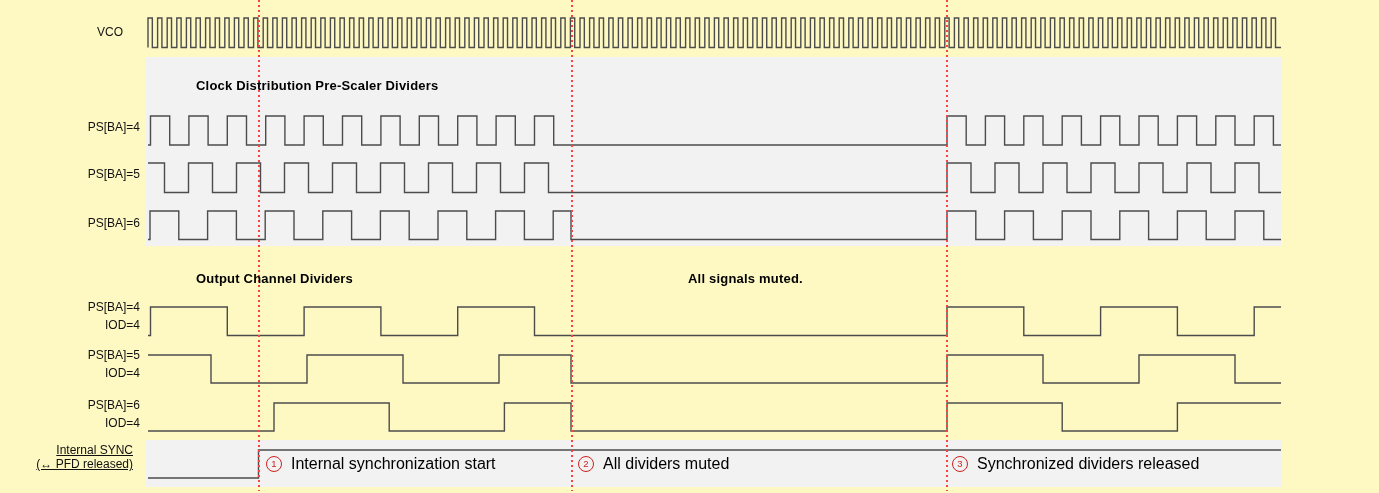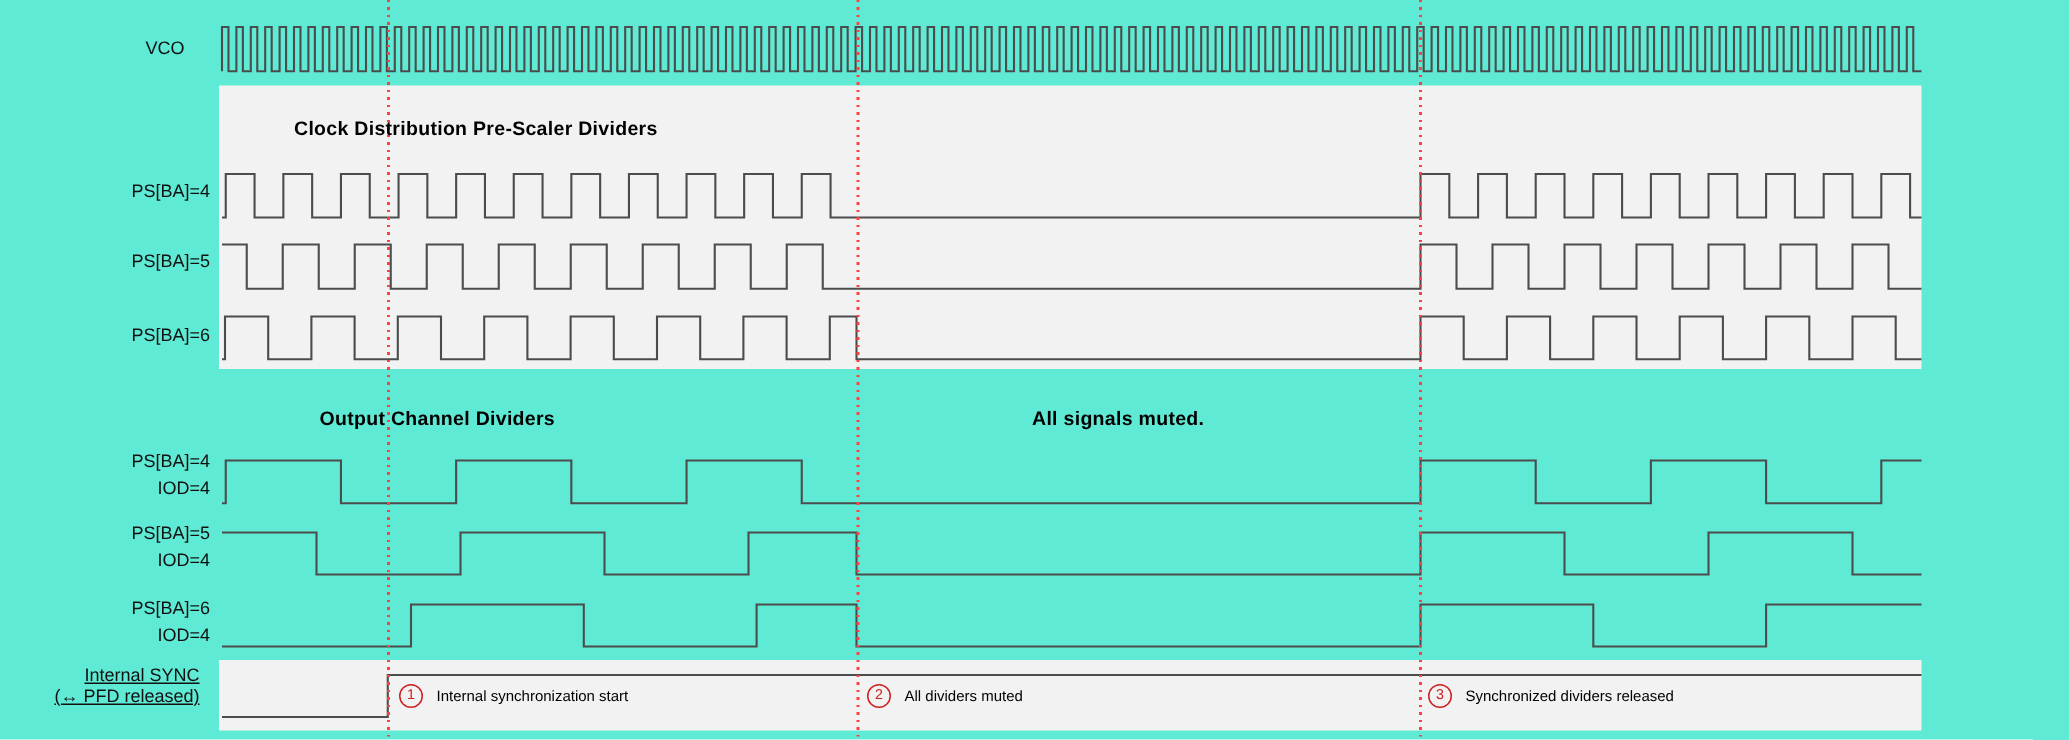--- a/index.html
+++ b/index.html
@@ -1,32 +1,32 @@
 <!DOCTYPE html>
 <html><head>
 <meta charset="utf-8">
 <style>
   html,body{margin:0;padding:0;background:#ffffff;}
   #stage{
-    position:relative;width:1379px;height:493px;background:#5eead4;
+    position:relative;width:1379px;height:493px;background:#fef9c3;
     font-family:"Liberation Sans","DejaVu Sans",sans-serif;color:#000;overflow:hidden;
   }
   .band{position:absolute;background:#f2f2f2;}
   .lbl{position:absolute;font-size:12px;color:#111;text-align:right;white-space:nowrap;line-height:15px;}
   .lbl2{position:absolute;font-size:12px;color:#111;text-align:right;white-space:nowrap;line-height:18px;}
   .sec-title{position:absolute;font-size:13px;font-weight:bold;color:#000;white-space:nowrap;letter-spacing:0.2px;text-align:center;}
   .marker{position:absolute;top:0;height:491px;width:2px;
     background:repeating-linear-gradient(to bottom,var(--mk) 0 1.6px,transparent 1.6px 5px);}
   .annot{position:absolute;display:flex;align-items:center;gap:9px;height:18px;}
   .annot .num{
     display:inline-flex;align-items:center;justify-content:center;
     width:14px;height:14px;border:1px solid #cf2020;border-radius:50%;
     color:#cf2020;font-size:9.5px;line-height:1;flex:0 0 auto;background:transparent;
   }
-  .annot .txt{font-size:10px;color:#000;white-space:nowrap;}
+  .annot .txt{font-size:16px;color:#000;white-space:nowrap;}
   svg{position:absolute;left:0;top:0;}
 </style>
 </head>
 <body>
 
 <div id="stage">
 
   <div class="band" style="left: 146px; top: 57px; width: 1135px; height: 189px; background: rgb(242, 242, 242);"></div>
   <div class="band" style="left: 146px; top: 440px; width: 1135px; height: 47px; background: rgb(242, 242, 242);"></div>
 
@@ -63,21 +63,21 @@
     <div>PS[BA]=6</div>
     <div>IOD=4</div>
   </div>
 
   <div class="lbl" style="left:0;top:443px;width:133px;line-height:14px;text-decoration:underline;">
     <div>Internal SYNC</div>
     <div>(↔  PFD released)</div>
   </div>
 
   <div class="sec-title" style="left:196px;top:78px;">Clock Distribution Pre-Scaler Dividers</div>
-  <div class="sec-title" style="left:213px;top:271px;">Output Channel Dividers</div>
+  <div class="sec-title" style="left:196px;top:271px;">Output Channel Dividers</div>
   <div class="sec-title" style="left:688px;top:271px;">All signals muted.</div>
 
   <div class="annot" style="left:266px;top:455px;">
     <span class="num">1</span>
     <span class="txt">Internal synchronization start</span>
   </div>
   <div class="annot" style="left:578px;top:455px;">
     <span class="num">2</span>
     <span class="txt">All dividers muted</span>
   </div>

